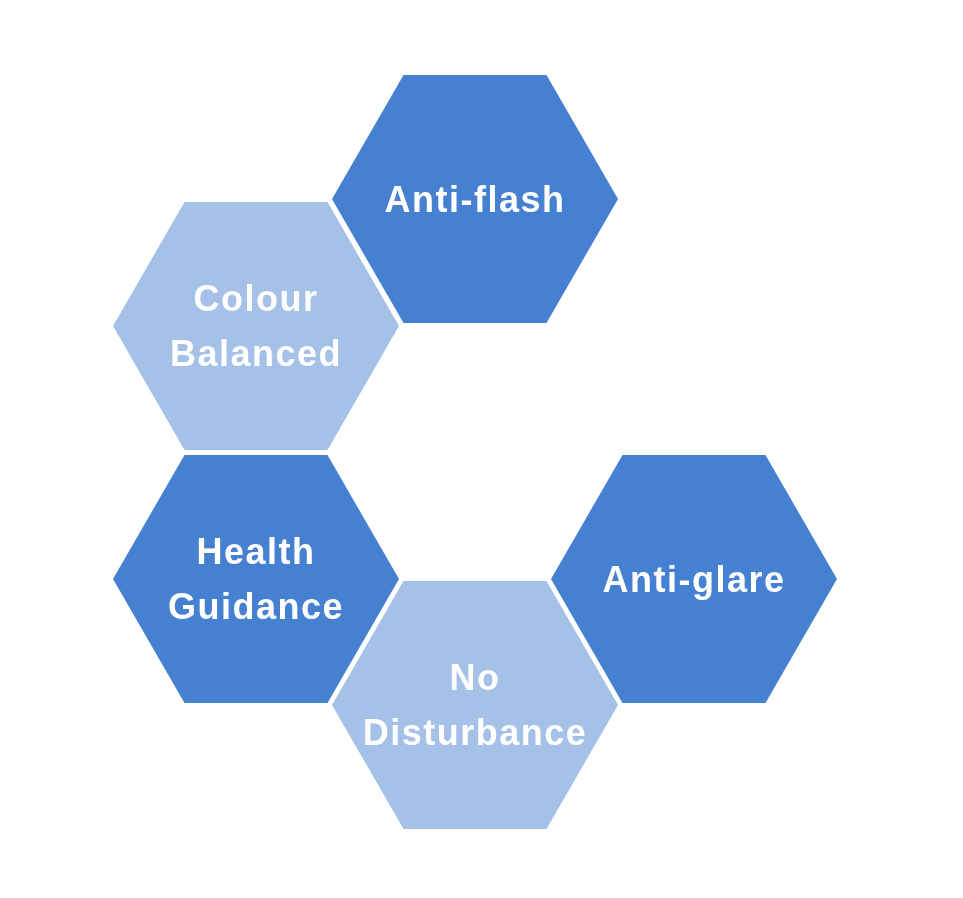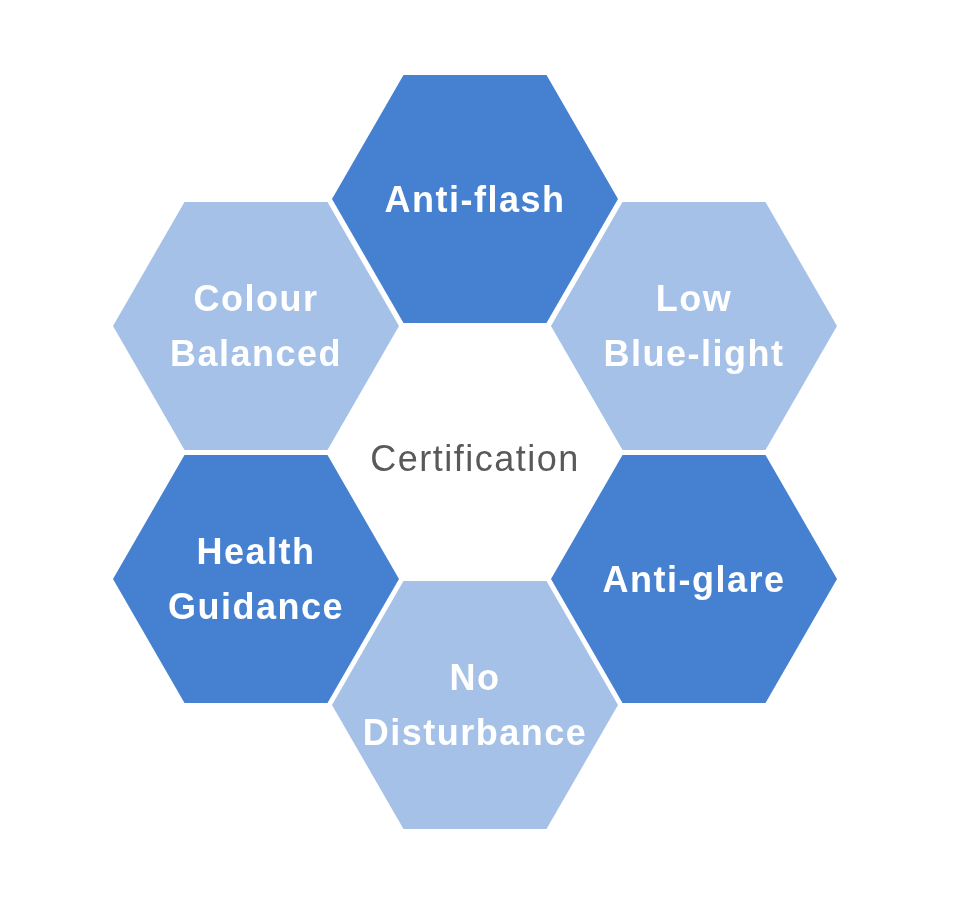--- a/index.html
+++ b/index.html
@@ -67,26 +67,20 @@
 
 <div class="canvas">
 
   <div class="hex pos-top" style="background: rgb(69, 128, 209);">
     <div class="hex-label">
       <span class="hex-line">Anti-flash</span>
       <span class="hex-line"></span>
     </div>
   </div>
 
-  <div class="hex pos-top-right" style="background: rgb(165, 193, 232);">
-    <div class="hex-label">
-      <span class="hex-line">Low</span>
-      <span class="hex-line">Blue-light</span>
-    </div>
-  </div>
 
   <div class="hex pos-bottom" style="background: rgb(165, 193, 232);">
     <div class="hex-label">
       <span class="hex-line">No</span>
       <span class="hex-line">Disturbance</span>
     </div>
   </div>
 
   <div class="hex pos-bottom-right" style="background: rgb(69, 128, 209);">
     <div class="hex-label">
@@ -103,16 +97,15 @@
   </div>
 
   <div class="hex pos-bottom-left" style="background: rgb(69, 128, 209);">
     <div class="hex-label">
       <span class="hex-line">Health</span>
       <span class="hex-line">Guidance</span>
     </div>
   </div>
 
   <div class="center-title" style="color: rgb(88, 89, 91);">
-    <span class="center-line">Certification</span>
   </div>
 
 </div>
 
 </body></html>

